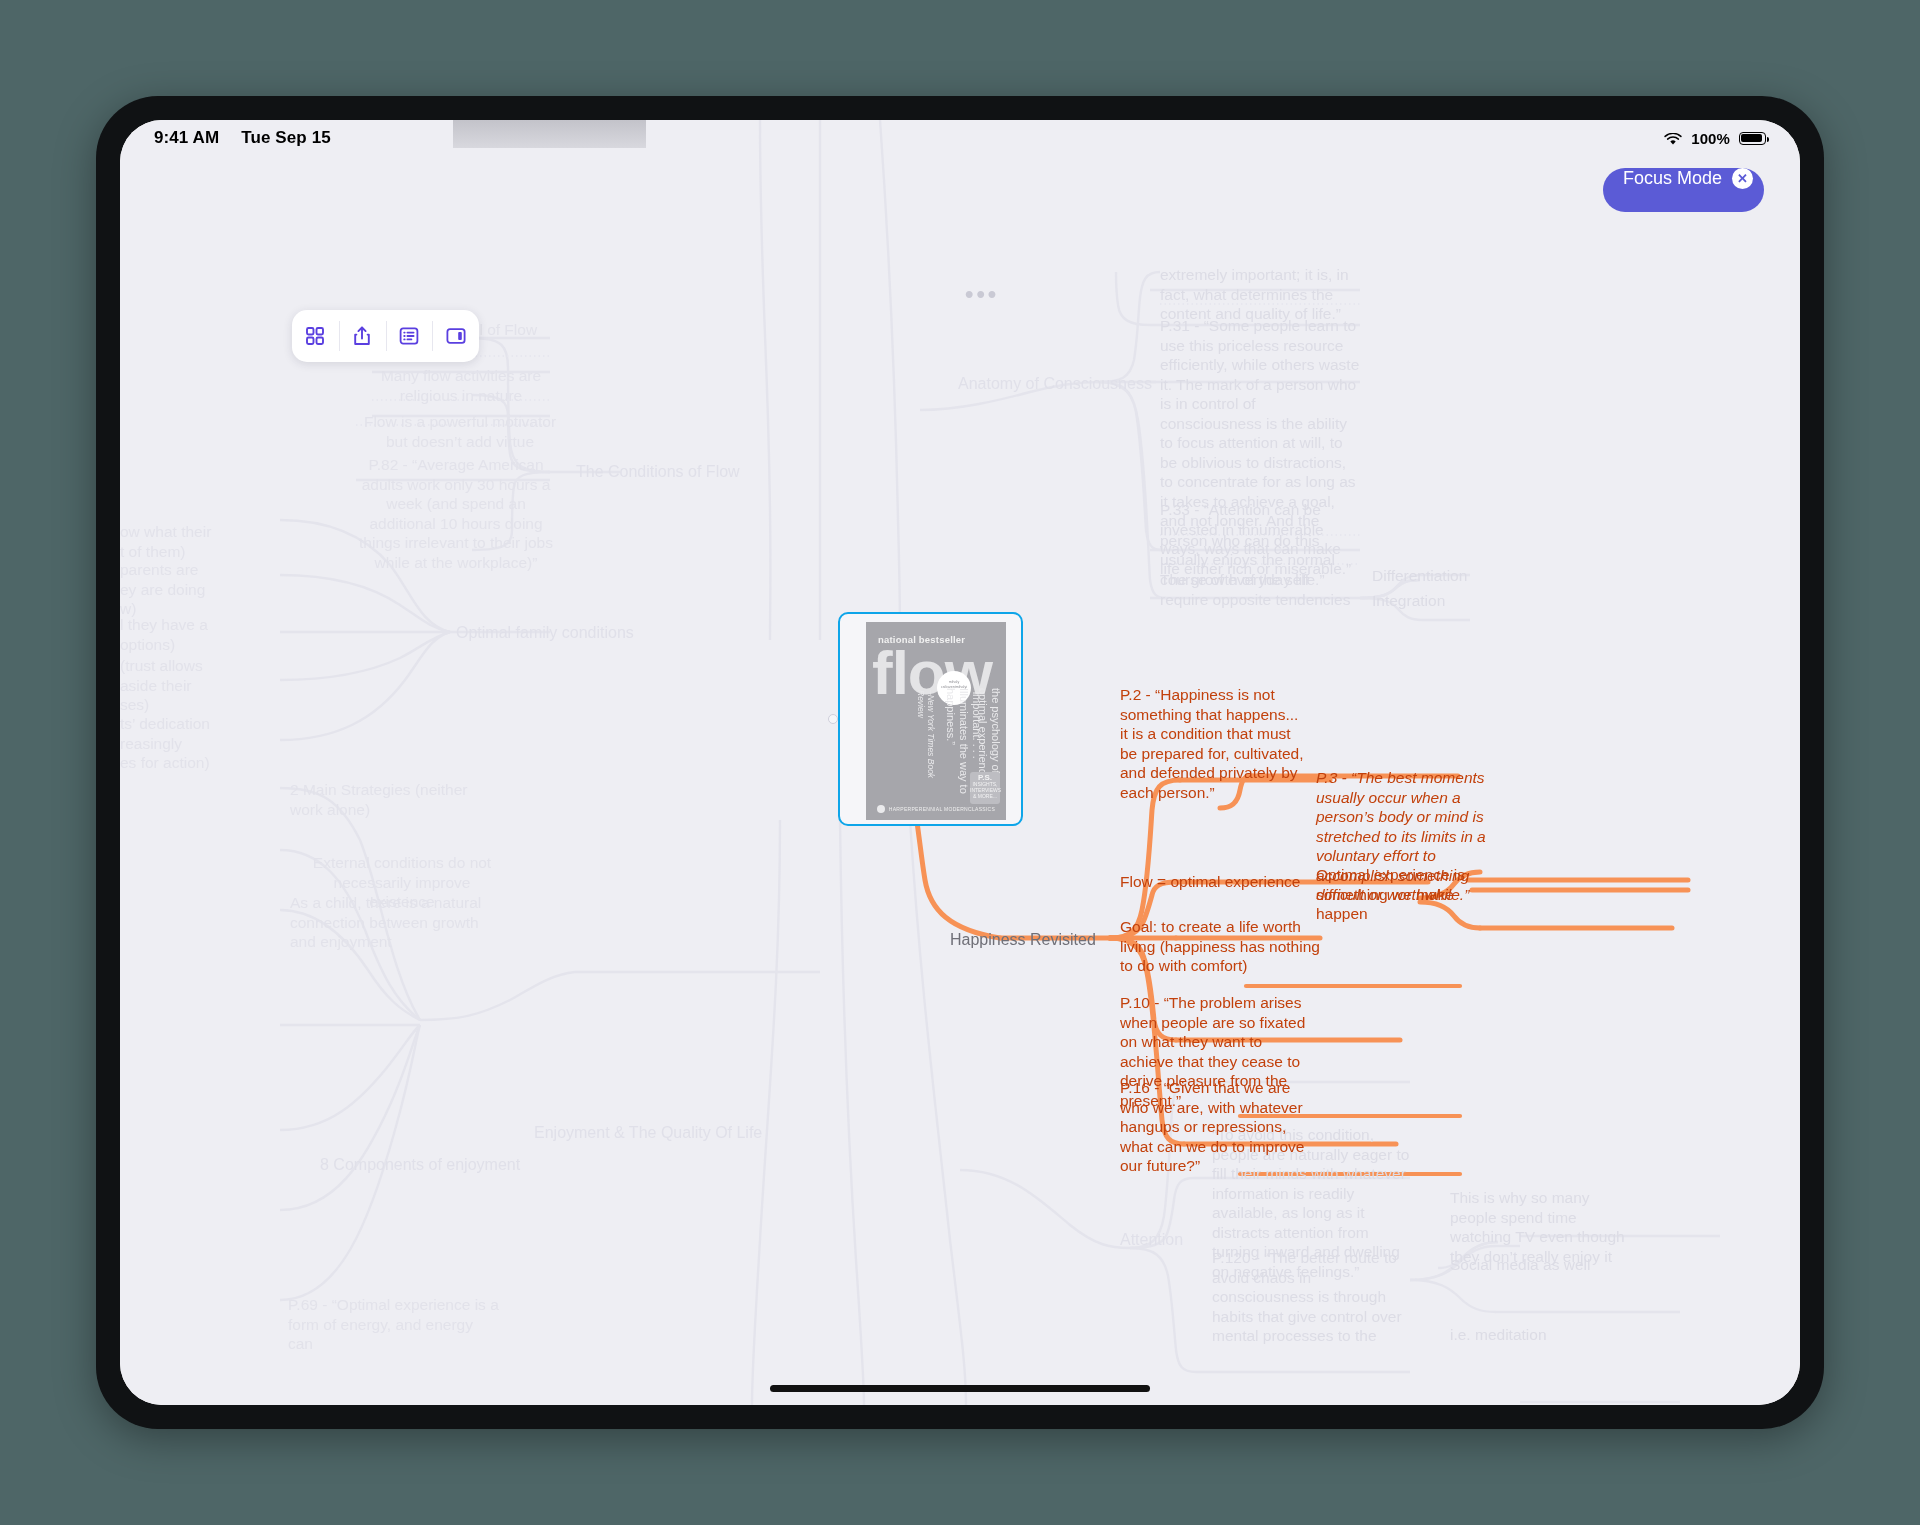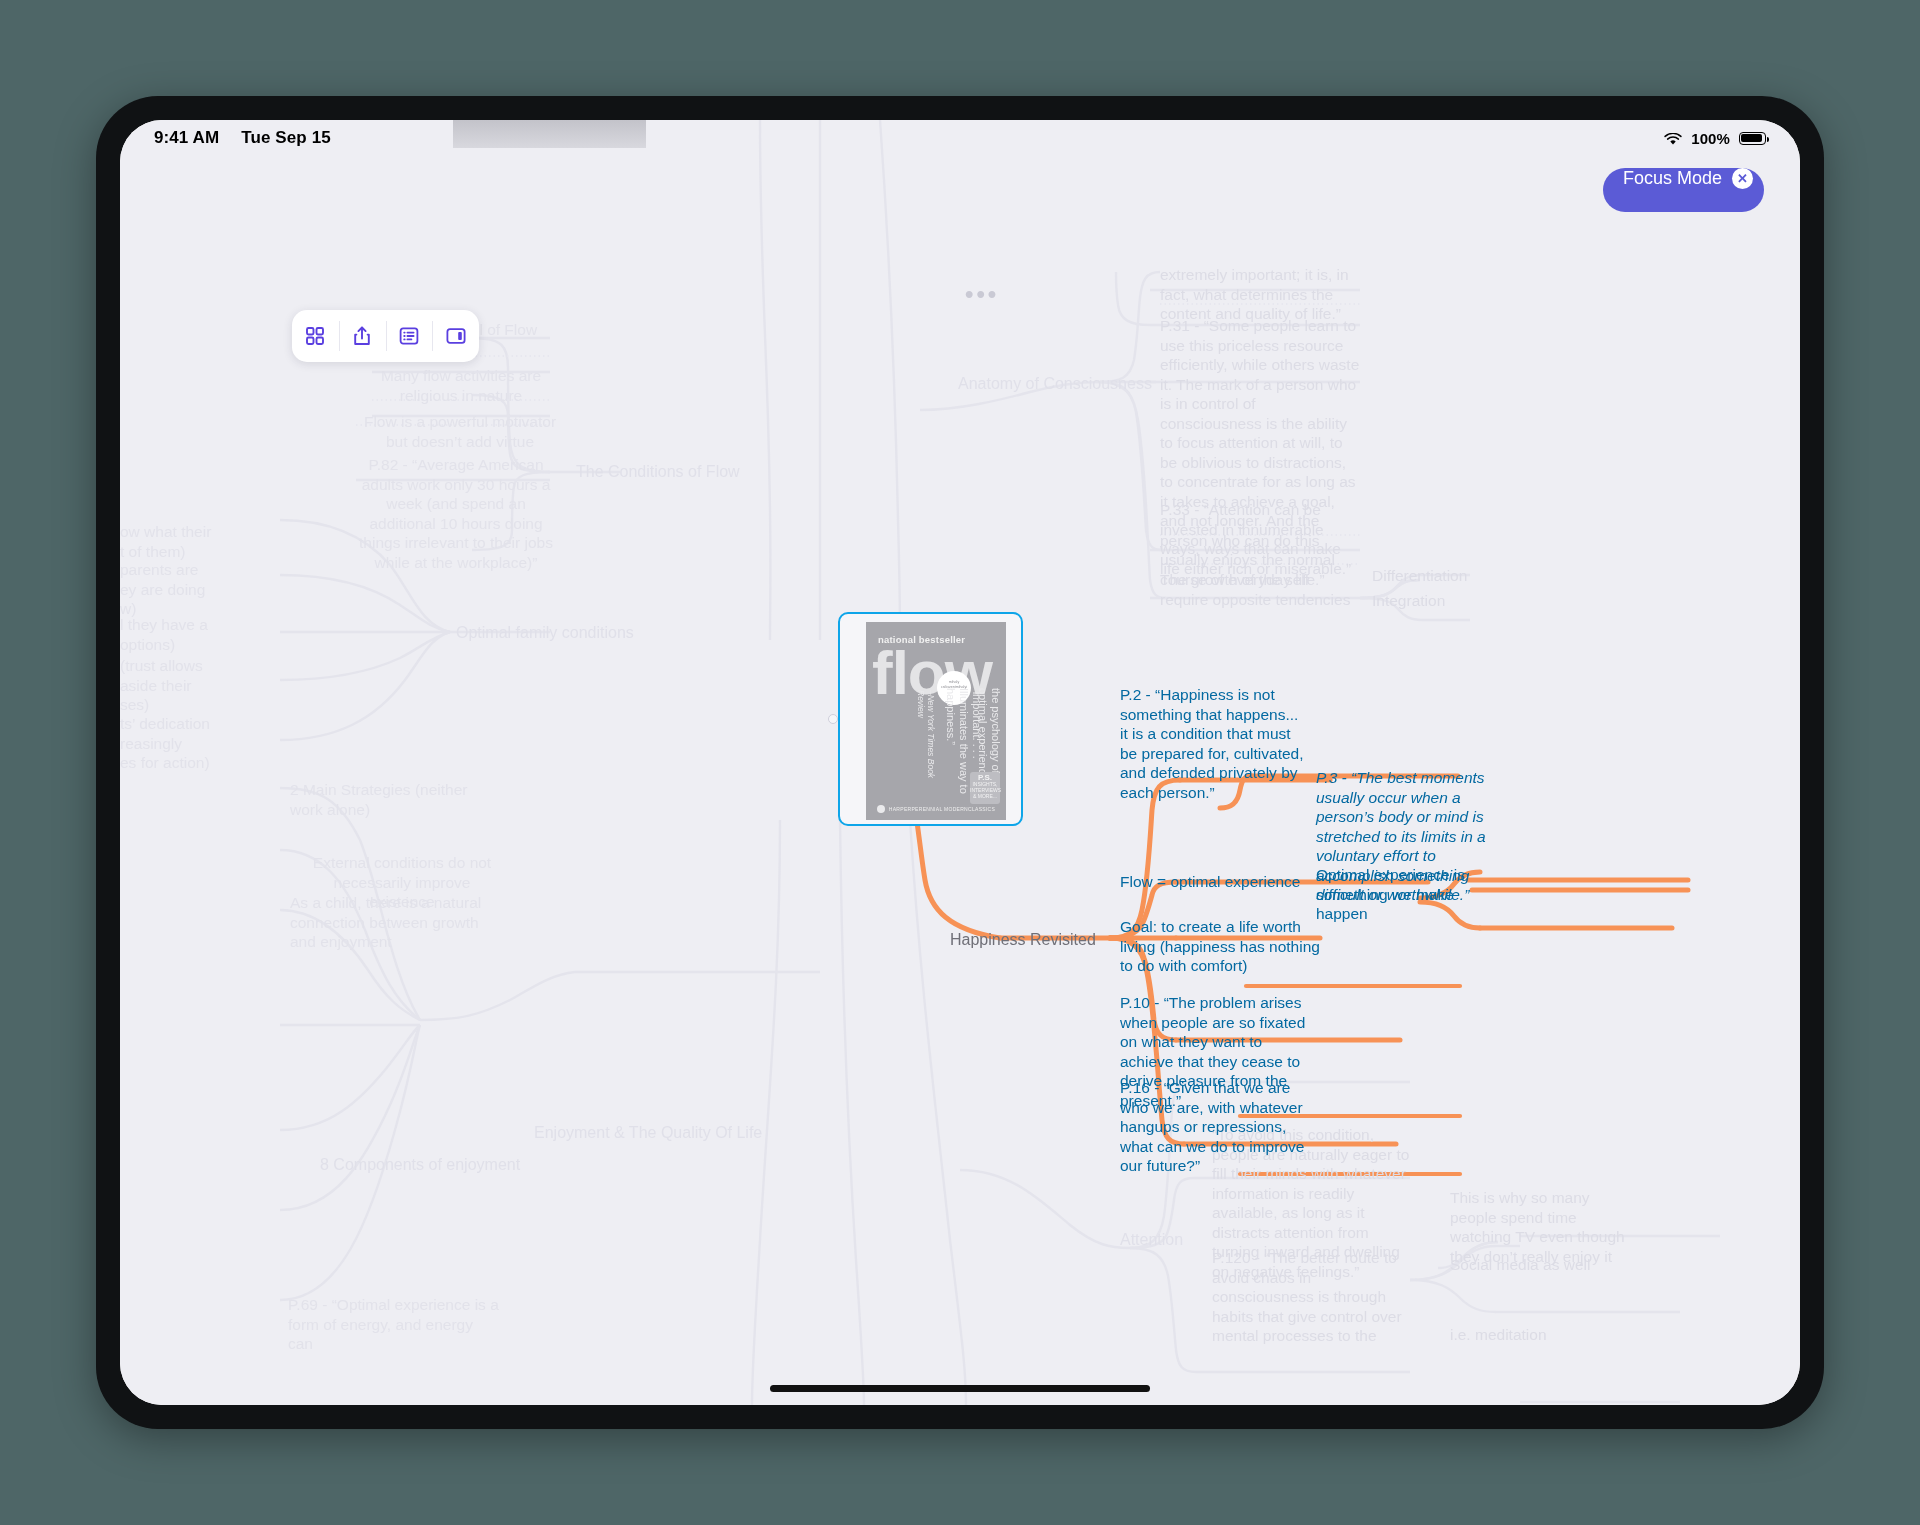--- a/index.html
+++ b/index.html
@@ -63,21 +63,21 @@
   .node {
     position: absolute;
     font-size: 15.5px;
     line-height: 19.5px;
     color: #6e6e75;
     white-space: pre-line;
   }
   .node.dim { color: #e2e2ea; }
   .node.dim2 { color: #dcdce5; }
   .node.ctr { text-align: center; }
-  .node.strong { color: #0369a1; }
+  .node.strong { color: #c2410c; }
   .node.branch { font-size: 16px; color: #6f6f77; }
   .node.branch.dim { color: #e0e0e9; }
 
   
   .dots {
     position: absolute; top: 160px; left: 845px;
     color: #c9c9d4; font-size: 24px; letter-spacing: 3px; font-weight: bold;
     z-index: 30;
   }
 

